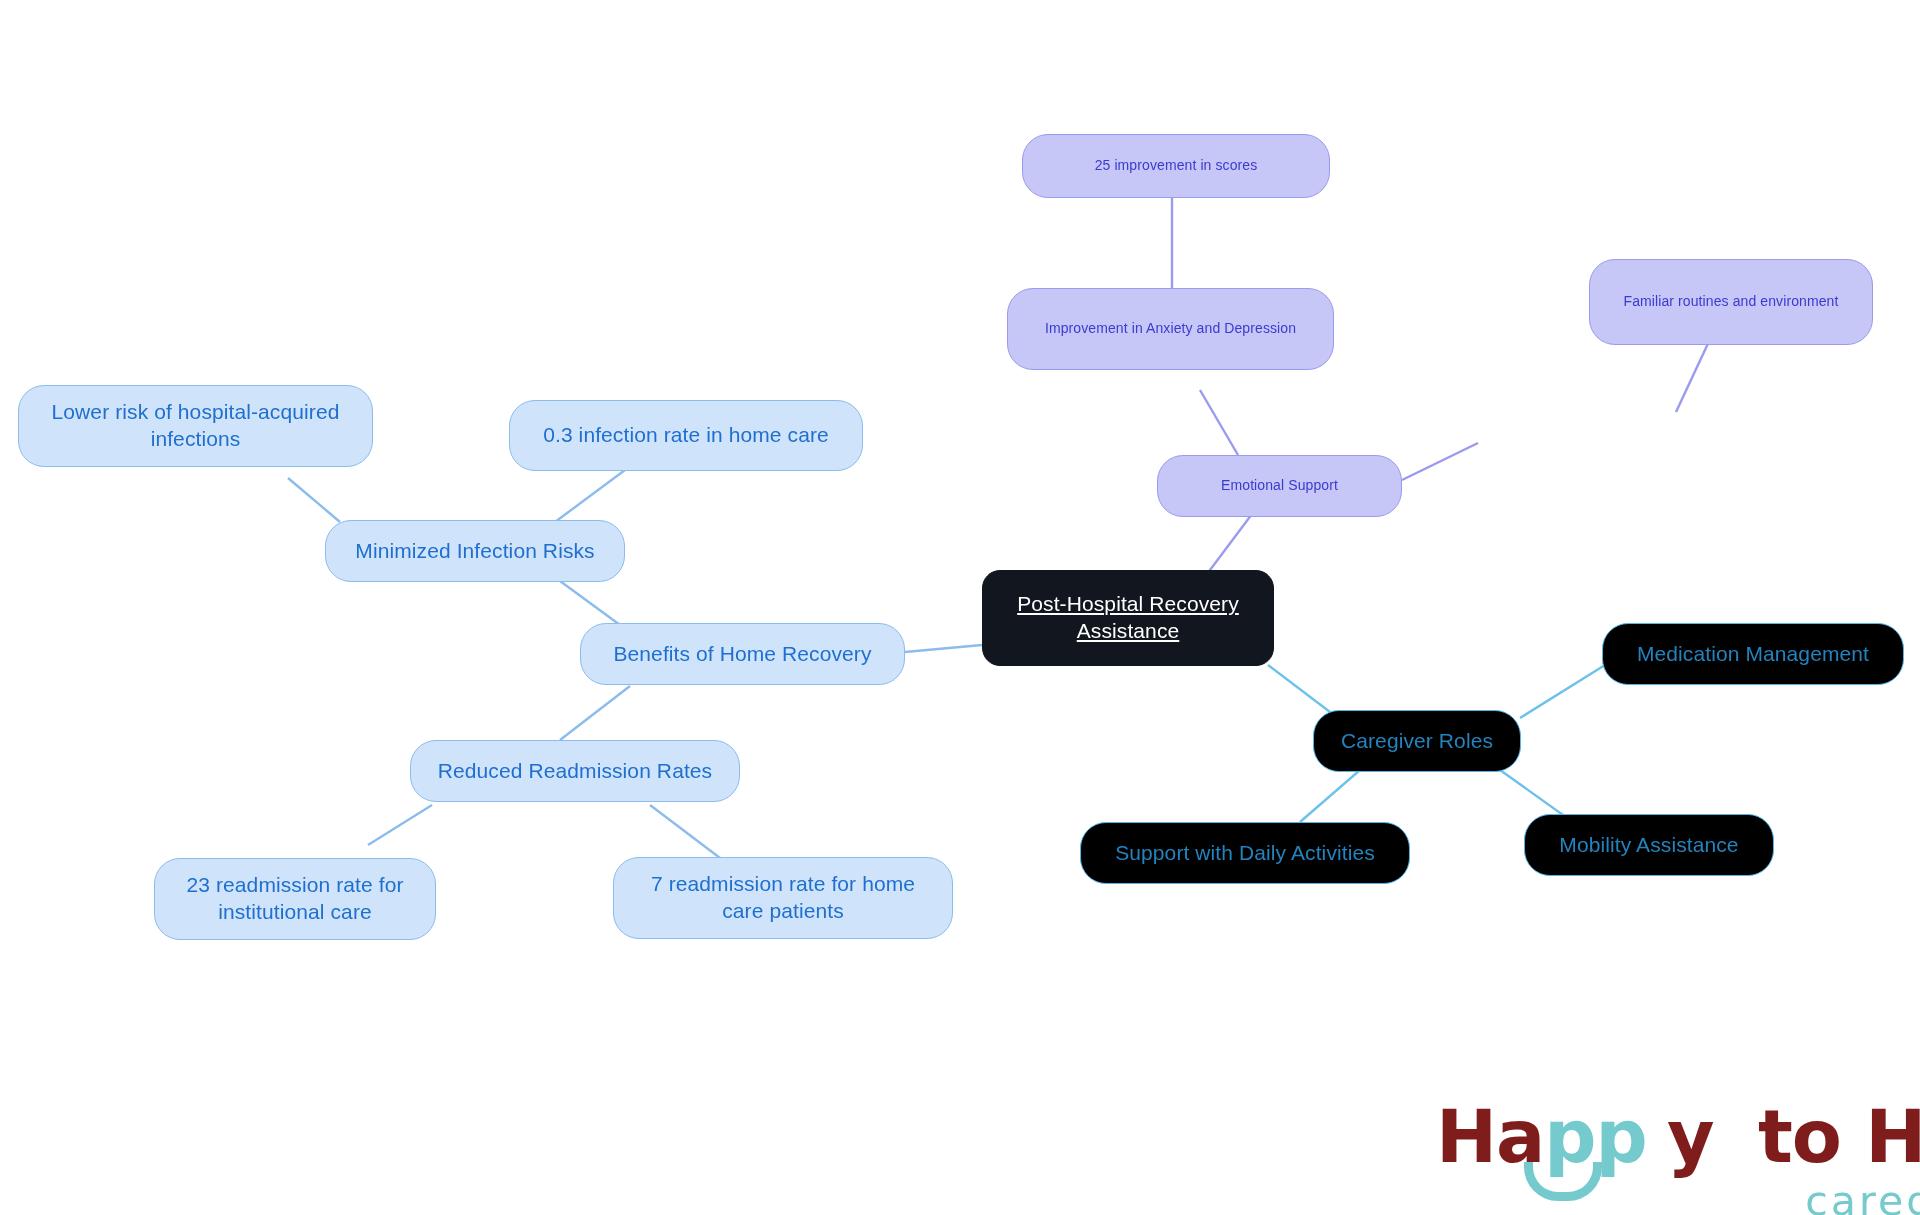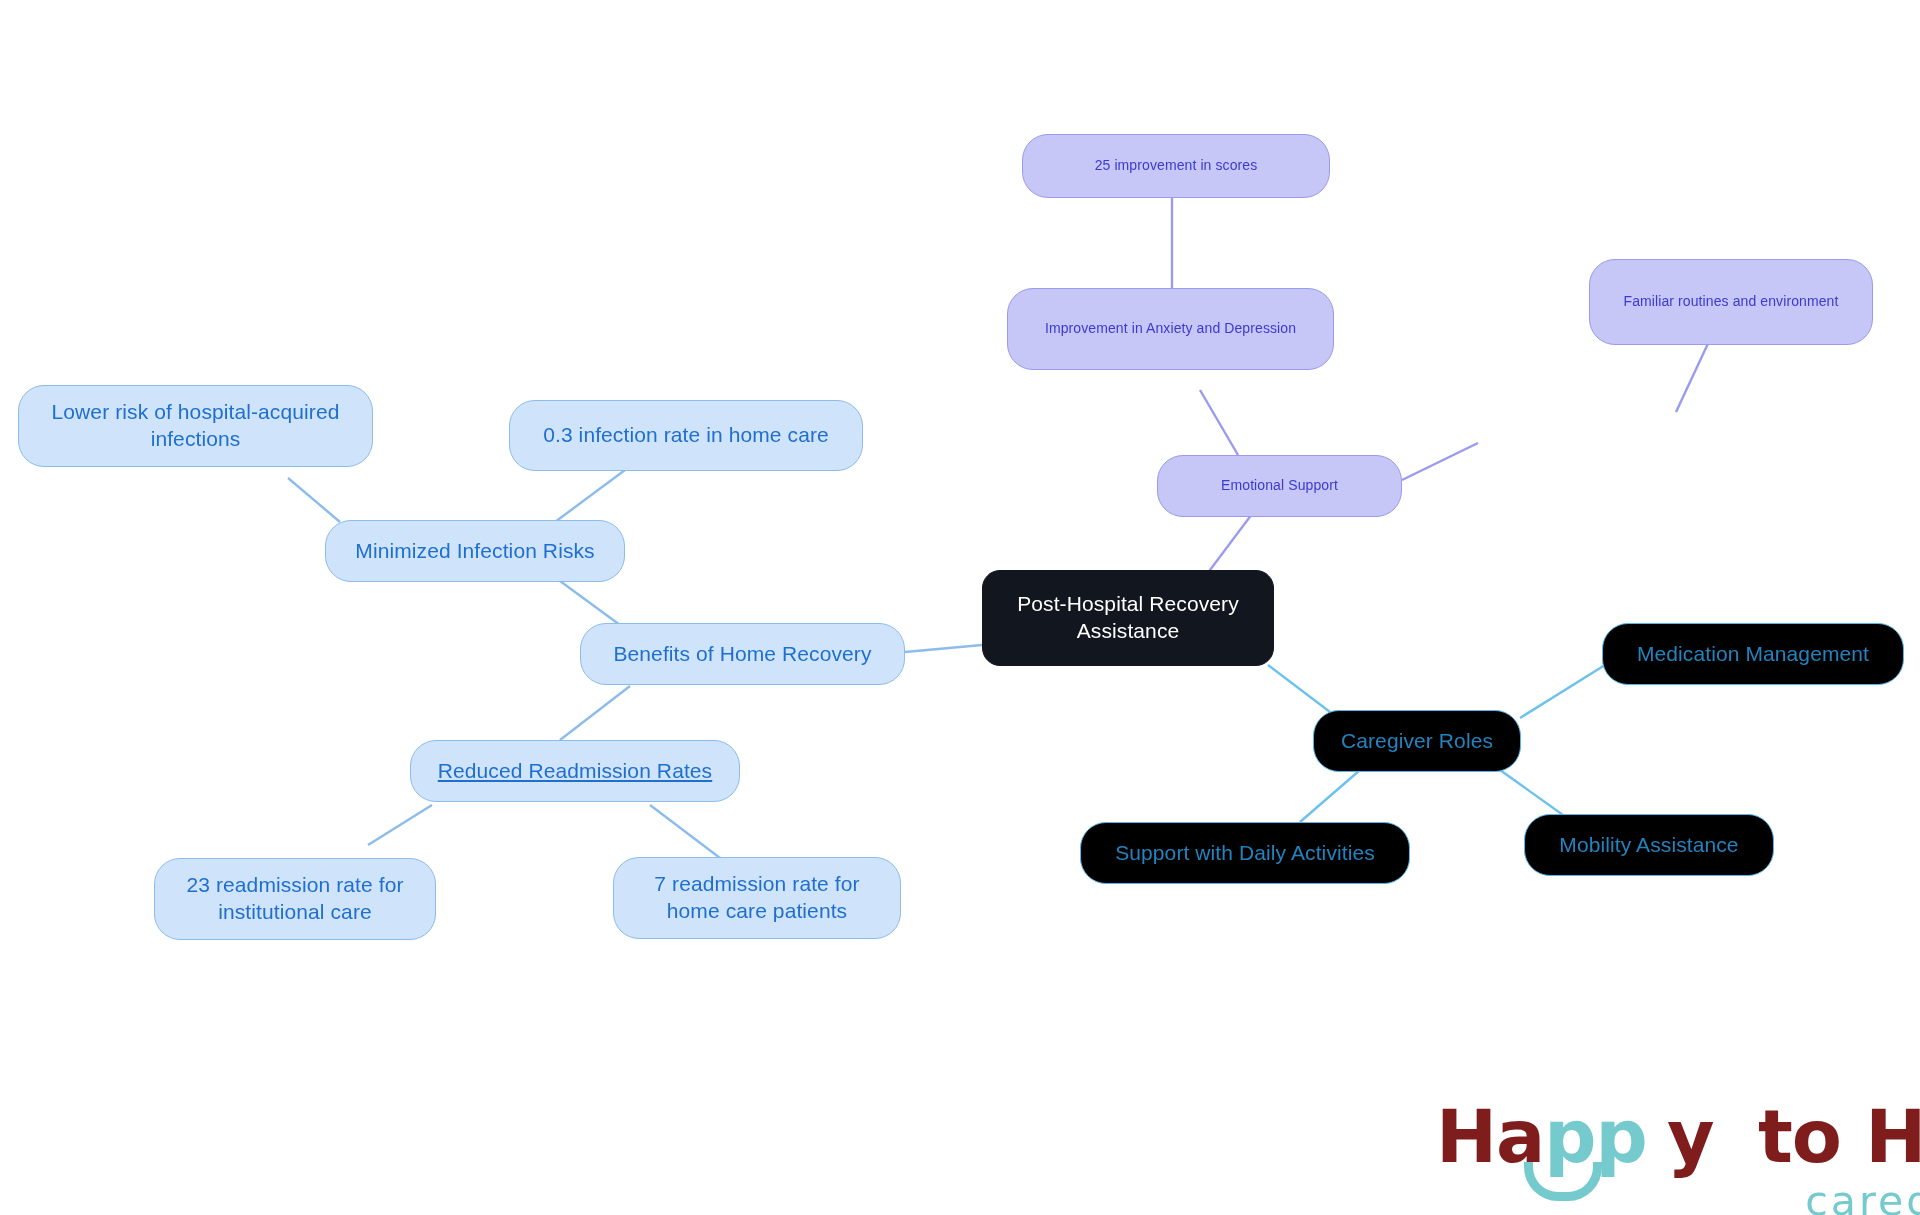--- a/index.html
+++ b/index.html
@@ -137,35 +137,35 @@
 
     <line x1="1268" y1="665" x2="1330" y2="712" stroke="#6cc2ec" stroke-width="2.4"></line>
 
     <line x1="1520" y1="718" x2="1605" y2="665" stroke="#6cc2ec" stroke-width="2.4"></line>
 
     <line x1="1360" y1="770" x2="1300" y2="822" stroke="#6cc2ec" stroke-width="2.4"></line>
 
     <line x1="1500" y1="770" x2="1570" y2="820" stroke="#6cc2ec" stroke-width="2.4"></line>
   </svg>
 
-  <div class="node node-root" style="left:982px; top:570px; width:292px; height:96px;">Post-Hospital Recovery Assistance</div>
+  <div class="node node-root" style="left:982px; top:570px; width:292px; height:96px;text-decoration:underline;">Post-Hospital Recovery Assistance</div>
 
   <div class="node node-blue" style="left:580px; top:623px; width:325px; height:62px;">Benefits of Home Recovery</div>
 
   <div class="node node-blue" style="left:325px; top:520px; width:300px; height:62px;">Minimized Infection Risks</div>
 
   <div class="node node-blue" style="left:18px; top:385px; width:355px; height:82px;">Lower risk of hospital-acquired infections</div>
 
   <div class="node node-blue" style="left:509px; top:400px; width:354px; height:71px;">0.3 infection rate in home care</div>
 
-  <div class="node node-blue" style="left:410px; top:740px; width:330px; height:62px;text-decoration:underline;">Reduced Readmission Rates</div>
+  <div class="node node-blue" style="left:410px; top:740px; width:330px; height:62px;">Reduced Readmission Rates</div>
 
   <div class="node node-blue" style="left:154px; top:845px; width:282px; height:82px;margin-top:13px;">23 readmission rate for institutional care</div>
 
-  <div class="node node-blue" style="left:613px; top:857px; width:288px; height:82px;">7 readmission rate for home care patients</div>
+  <div class="node node-blue" style="left:613px; top:857px; width:340px; height:82px;">7 readmission rate for home care patients</div>
 
   <div class="node node-purple" style="left:1157px; top:455px; width:245px; height:62px;">Emotional Support</div>
 
   <div class="node node-purple" style="left:1007px; top:288px; width:327px; height:82px;">Improvement in Anxiety and Depression</div>
 
   <div class="node node-purple" style="left:1022px; top:134px; width:308px; height:64px;">25 improvement in scores</div>
 
 
   <div class="node node-purple" style="left:1589px; top:259px; width:284px; height:86px;">Familiar routines and environment</div>
 

